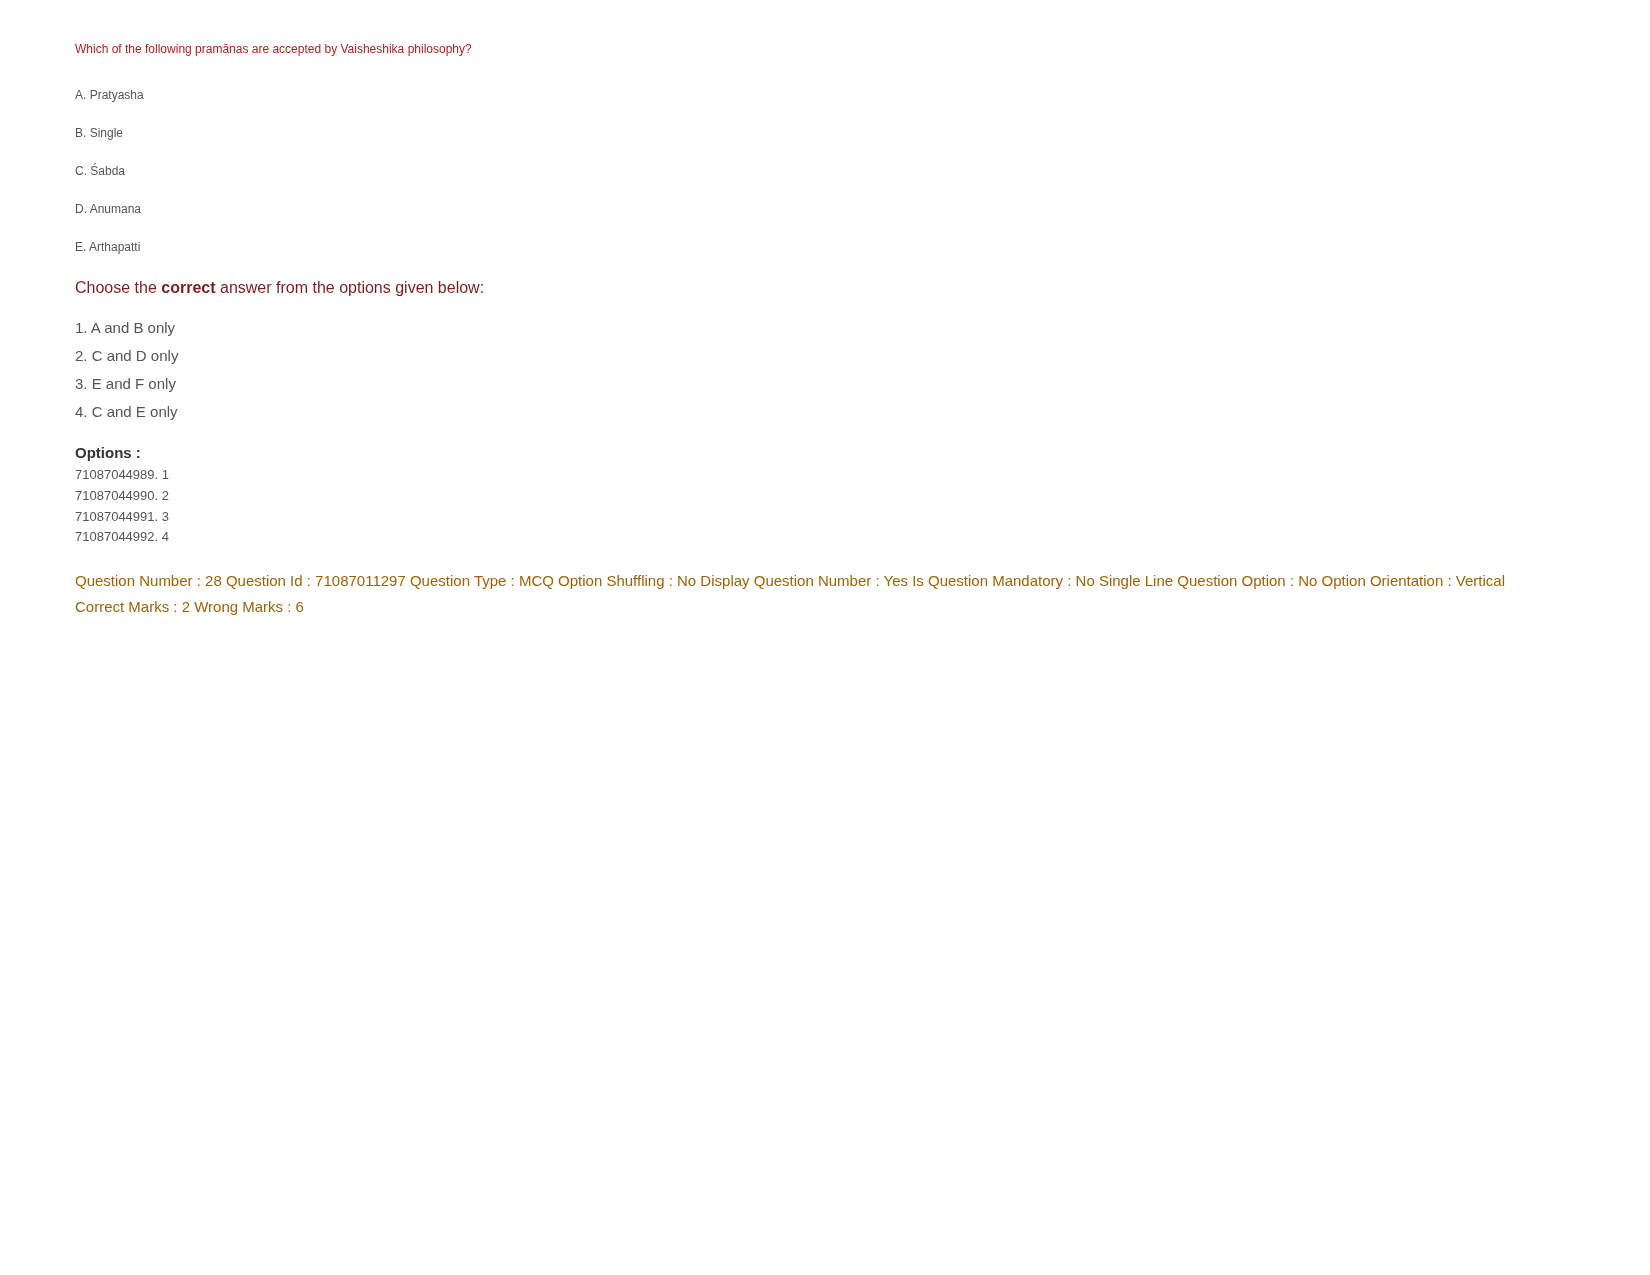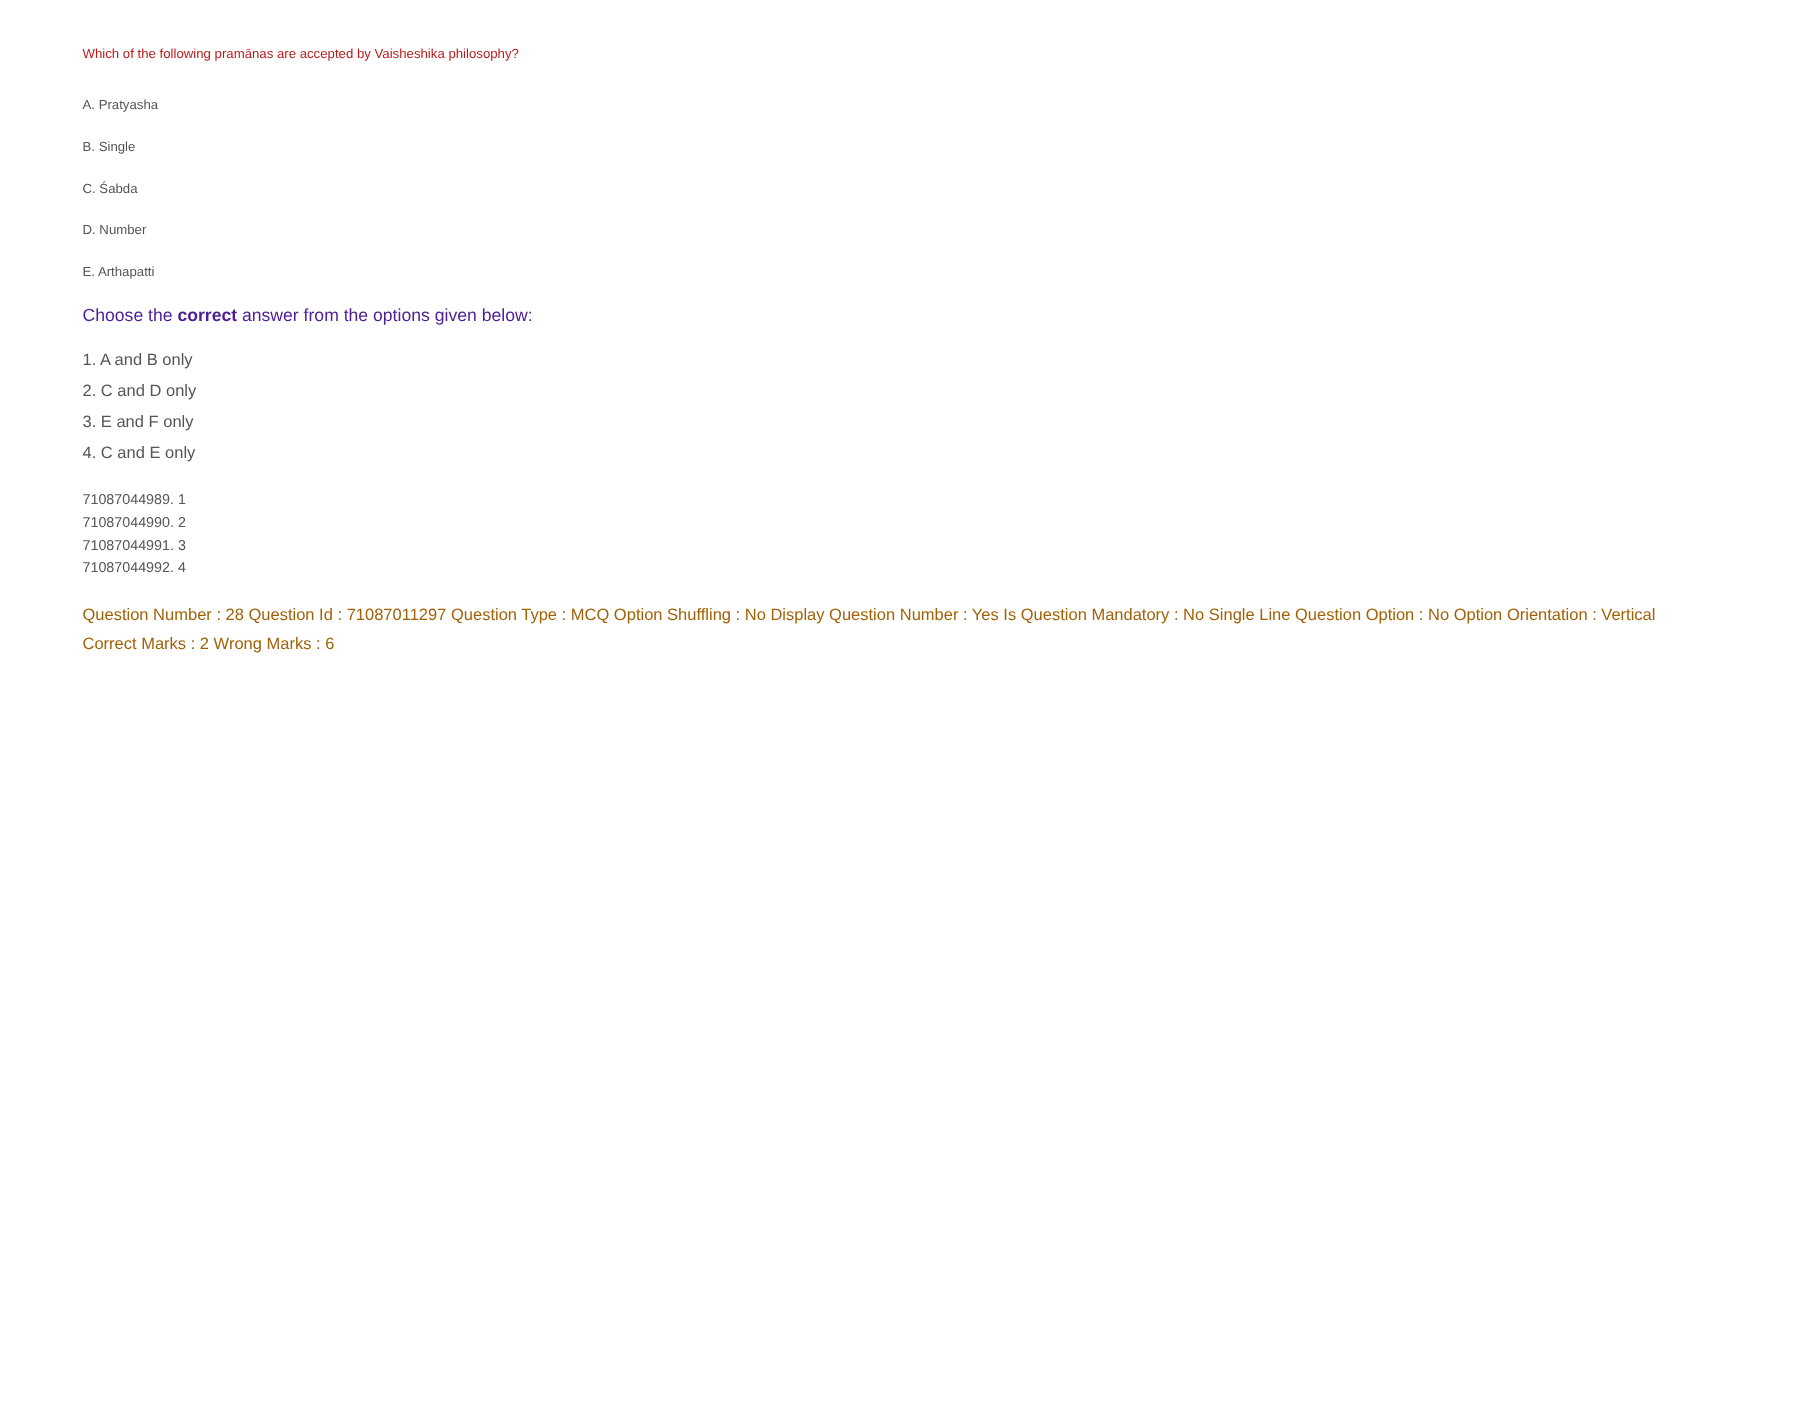--- a/index.html
+++ b/index.html
@@ -27,21 +27,21 @@
 
     .option-item {
       font-size: 12px;
       color: #555555;
       margin-bottom: 20px;
       line-height: 1.5;
     }
 
     .choose-text {
       font-size: 16px;
-      color: #4c1d95;
+      color: #7f1d1d;
       margin-bottom: 16px;
       line-height: 1.5;
     }
 
     .choose-text strong {
       font-weight: bold;
     }
 
     .answer-options {
       margin-bottom: 20px;
@@ -83,36 +83,37 @@
 <body>
 
 <div>
 
   <div class="question-text">Which of the following pramānas are accepted by Vaisheshika philosophy?</div>
 
   <div>
     <div class="option-item">A. Pratyasha</div>
     <div class="option-item">B. Single</div>
     <div class="option-item">C. Śabda</div>
-    <div class="option-item">D. Number</div>
+    <div class="option-item">D. Anumana</div>
     <div class="option-item">E. Arthapatti</div>
   </div>
 
   <div class="choose-text">
     Choose the <strong>correct</strong> answer from the options given below:
   </div>
 
   <div class="answer-options">
     <div class="answer-option">1. A and B only</div>
     <div class="answer-option">2. C and D only</div>
     <div class="answer-option">3. E and F only</div>
     <div class="answer-option">4. C and E only</div>
   </div>
 
   <div class="options-section">
+    <div class="options-label">Options :</div>
     <div class="options-entry">71087044989. 1</div>
     <div class="options-entry">71087044990. 2</div>
     <div class="options-entry">71087044991. 3</div>
     <div class="options-entry">71087044992. 4</div>
   </div>
 
   <div class="question-meta">
     <div>Question Number : 28 Question Id : 71087011297 Question Type : MCQ Option Shuffling : No Display Question Number : Yes Is Question Mandatory : No Single Line Question Option : No Option Orientation : Vertical</div>
     <div>Correct Marks : 2 Wrong Marks : 6</div>
   </div>

